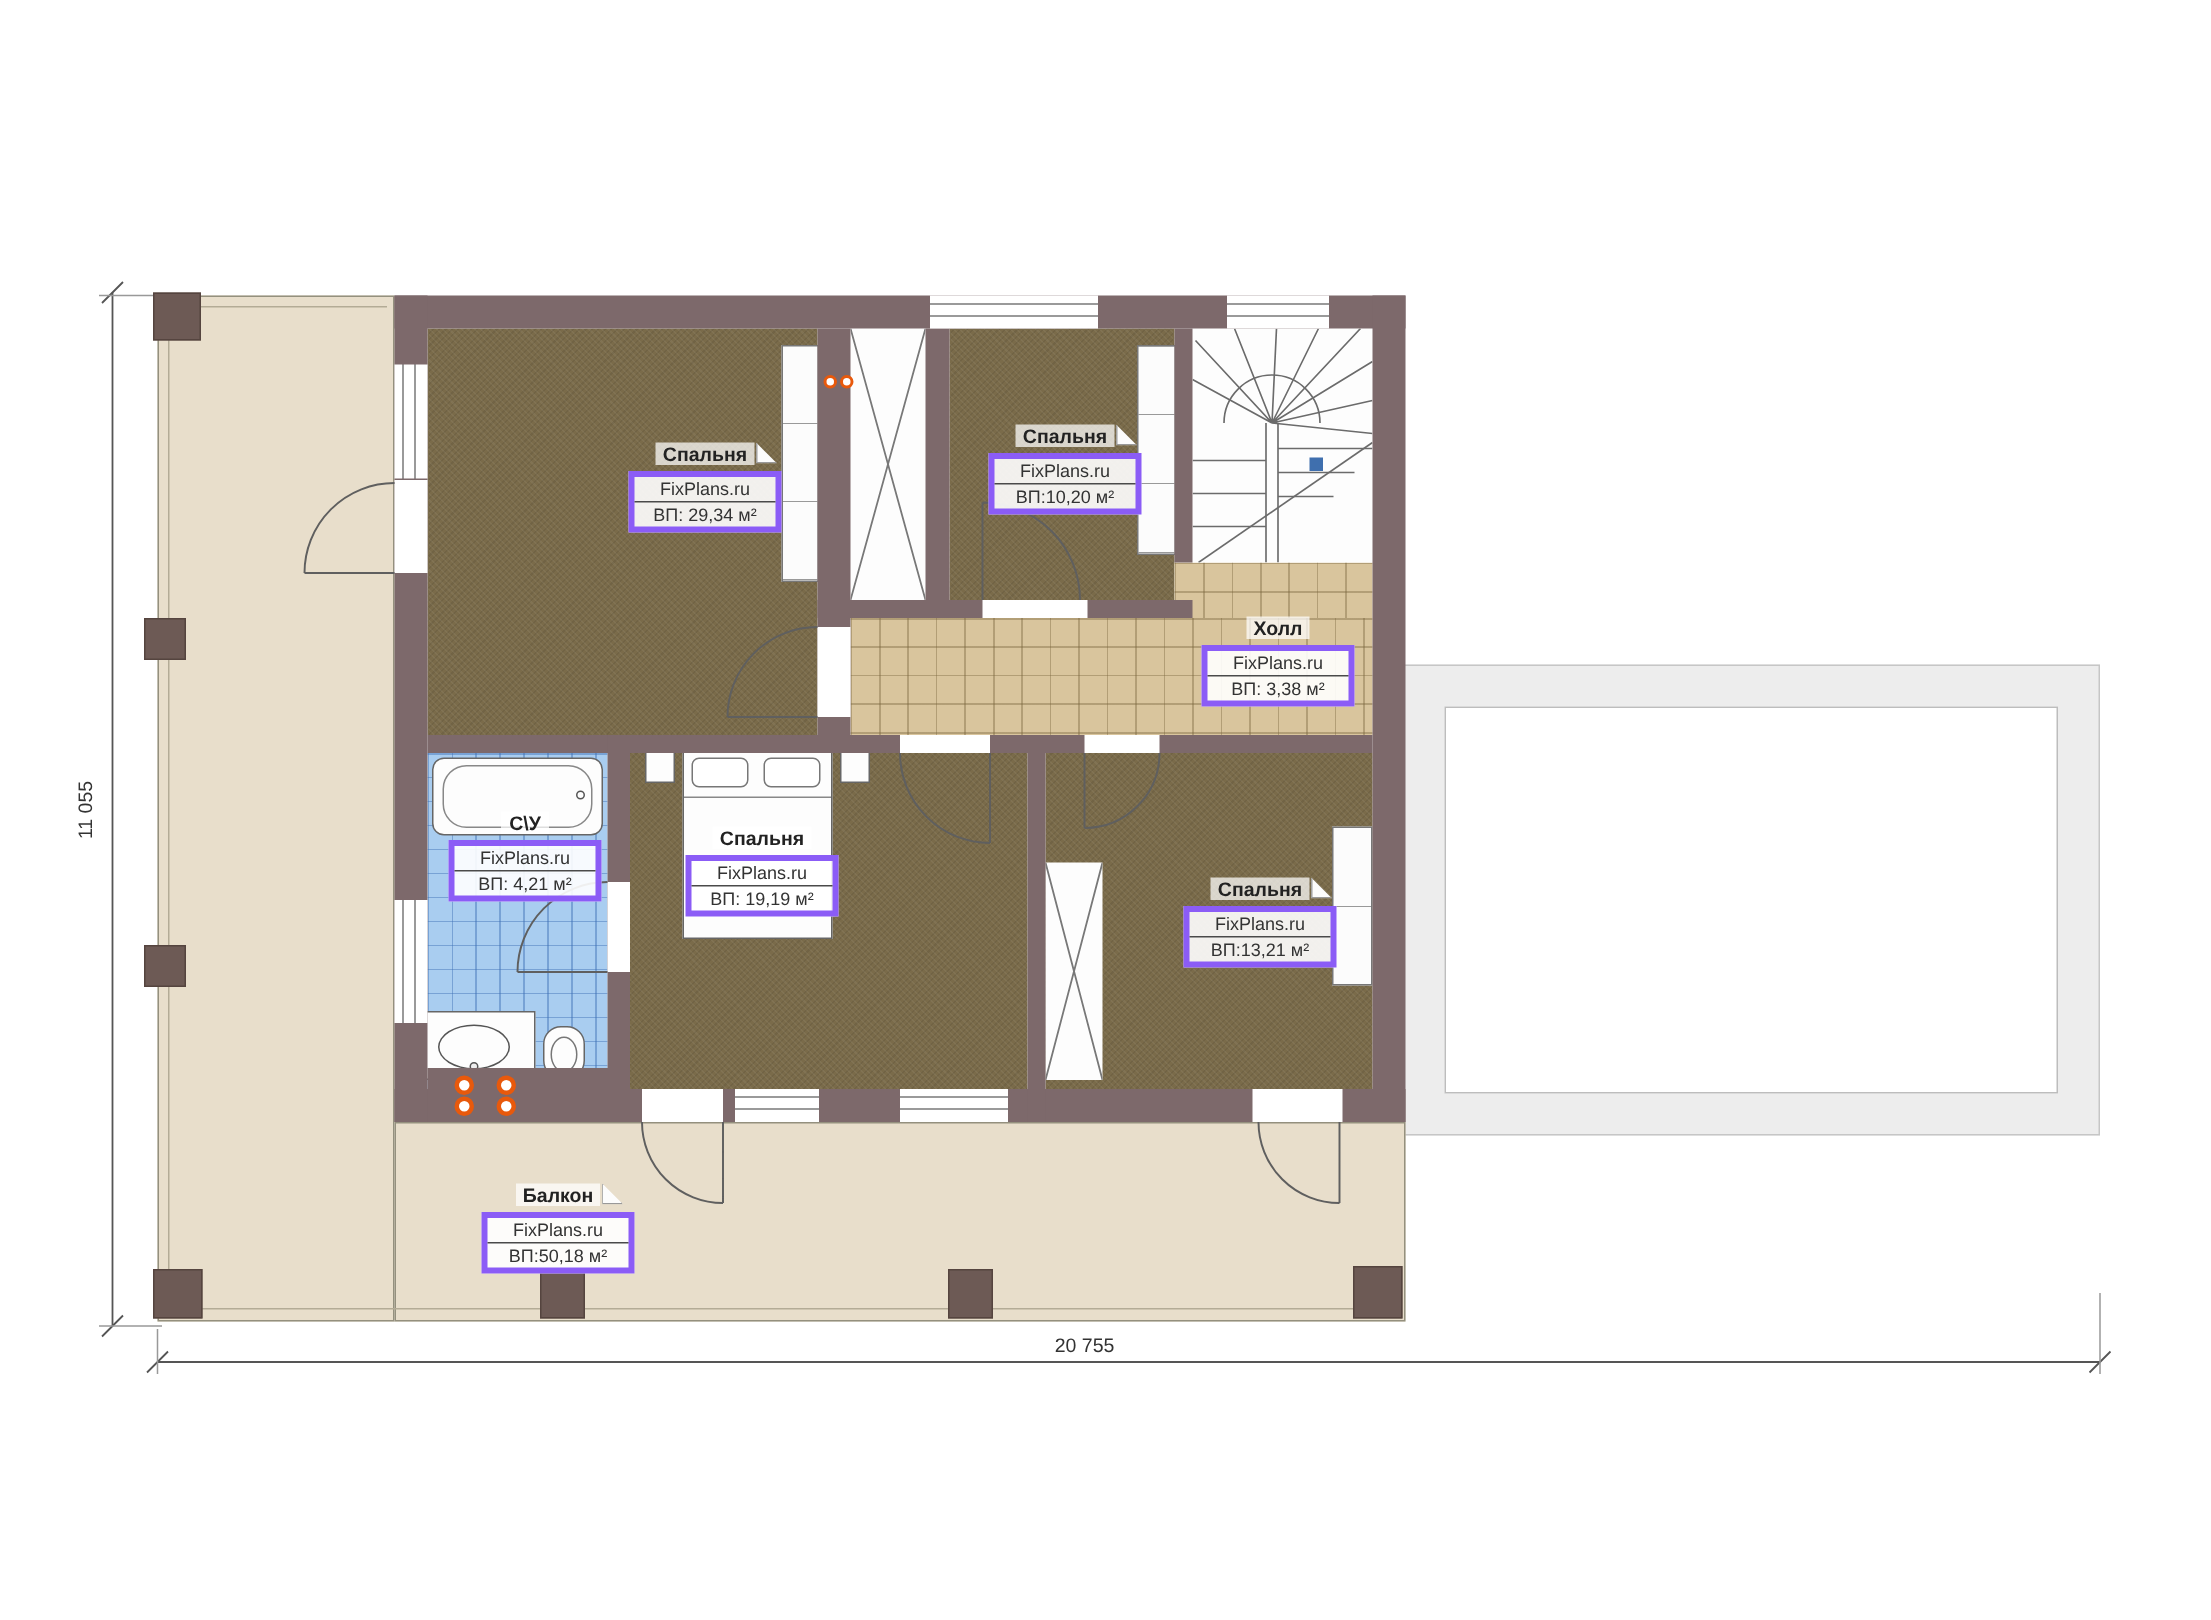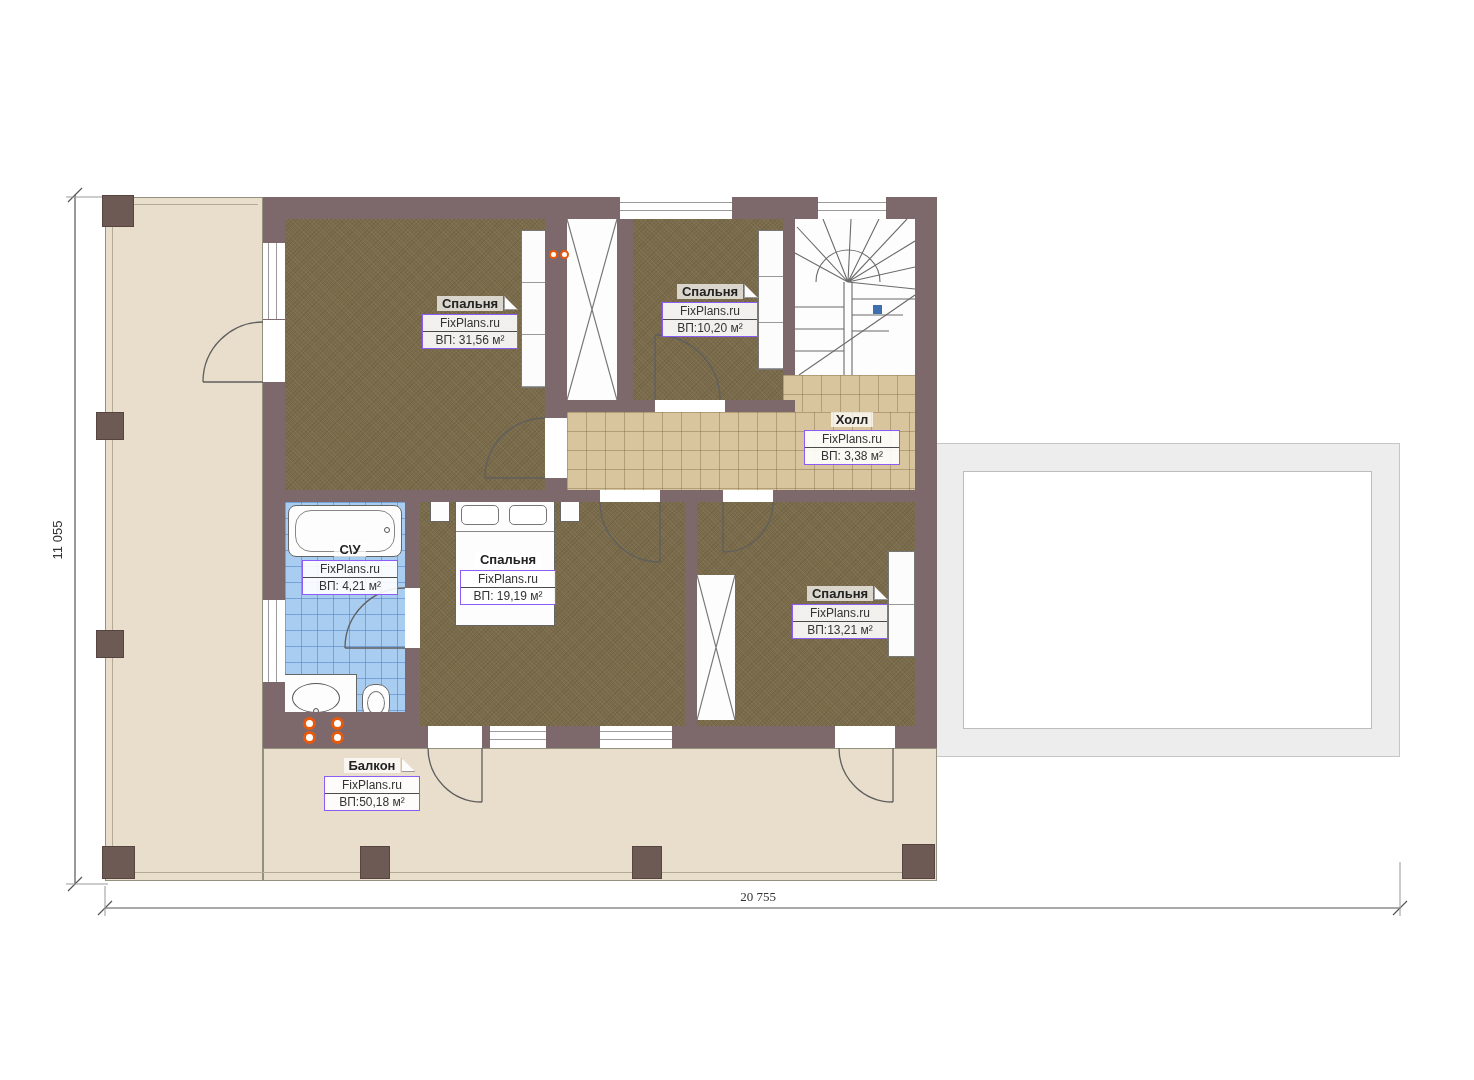--- a/index.html
+++ b/index.html
@@ -29,21 +29,21 @@
   .wh{position:absolute;z-index:11;background:linear-gradient(to bottom,#fff 0 5px,#9a9a9a 5px 6px,#fff 6px 13px,#9a9a9a 13px 14px,#fff 14px 22px);}
   .wv{position:absolute;z-index:11;background:linear-gradient(to right,#fff 0 5px,#9a9a9a 5px 6px,#fff 6px 13px,#9a9a9a 13px 14px,#fff 14px 22px);}
   .d-open{position:absolute;z-index:11;background:#fff;}
   
   .fix{position:absolute;background:#fdfdfd;border:1px solid #666;z-index:5;box-sizing:border-box;}
   .ward{position:absolute;background:#fcfcfc;border:1px solid #777;z-index:5;box-sizing:border-box;}
   .rad{position:absolute;width:7px;height:7px;border:3px solid #e8590c;border-radius:50%;background:#fff;z-index:14;box-sizing:content-box;}
   
   .label{position:absolute;transform:translateX(-50%);text-align:center;z-index:30;color:#222;}
   .label .name{font-weight:bold;font-size:13px;background:rgba(255,255,255,.72);padding:0 5px;display:inline-block;position:relative;white-space:nowrap;}
-  .label .box{border:1px solid #8b5cf6;background:rgba(255,255,255,.9);min-width:94px;margin-top:2px;}
+  .label .box{border:4px solid #8b5cf6;background:rgba(255,255,255,.9);min-width:94px;margin-top:2px;}
   .label .wm{font-size:12px;padding:1px 6px;border-bottom:1px solid #4a4a4a;color:#333;white-space:nowrap;}
   .label .area{font-size:12px;padding:1px 6px;color:#333;white-space:nowrap;}
   .fold{position:absolute;right:-15px;top:0;width:12px;height:12px;background:#fcfcfc;border:1px solid #999;
         clip-path:polygon(0 0,100% 100%,0 100%);}
   
   .dim-label{position:absolute;font-size:13px;color:#333;z-index:3;white-space:nowrap;}
   svg{display:block;}
 </style>
 </head>
 <body>
@@ -179,27 +179,27 @@
       <path d="M75,195 V884"></path>
       <path d="M68,202 L82,188 M68,891 L82,877"></path>
       <path d="M105,908 H1400"></path>
       <path d="M98,915 L112,901 M1393,915 L1407,901"></path>
     </g>
     <g stroke="#999" stroke-width="1" fill="none">
       <path d="M66,197 H108 M66,884 H108 M105,886 V916 M1400,862 V916"></path>
     </g>
   </svg>
   <div class="dim-label" style="left:57px;top:540px;transform:translate(-50%,-50%) rotate(-90deg);">11 055</div>
-  <div class="dim-label" style="left:758px;top:889px;transform:translateX(-50%);font-family:Liberation Serif, serif;">20 755</div>
+  <div class="dim-label" style="left:723px;top:889px;transform:translateX(-50%);">20 755</div>
 
   <div class="label" style="left:470px;top:294px;">
     <div class="name">Спальня<div class="fold"></div></div>
     <div class="box">
       <div class="wm">FixPlans.ru</div>
-      <div class="area">ВП: 31,56 м²</div>
+      <div class="area">ВП: 29,34 м²</div>
     </div>
   </div>
   <div class="label" style="left:710px;top:282px;">
     <div class="name">Спальня<div class="fold"></div></div>
     <div class="box">
       <div class="wm">FixPlans.ru</div>
       <div class="area">ВП:10,20 м²</div>
     </div>
   </div>
   <div class="label" style="left:852px;top:410px;">
@@ -223,21 +223,21 @@
       <div class="area">ВП: 19,19 м²</div>
     </div>
   </div>
   <div class="label" style="left:840px;top:584px;">
     <div class="name">Спальня<div class="fold"></div></div>
     <div class="box">
       <div class="wm">FixPlans.ru</div>
       <div class="area">ВП:13,21 м²</div>
     </div>
   </div>
-  <div class="label" style="left:372px;top:756px;">
+  <div class="label" style="left:372px;top:788px;">
     <div class="name">Балкон<div class="fold"></div></div>
     <div class="box">
       <div class="wm">FixPlans.ru</div>
       <div class="area">ВП:50,18 м²</div>
     </div>
   </div>
 
 </div>
 
 </body></html>

